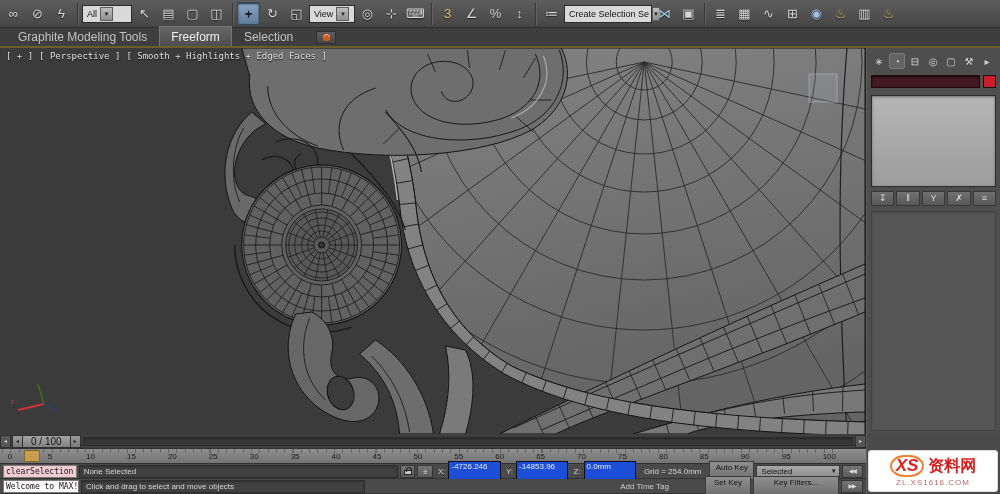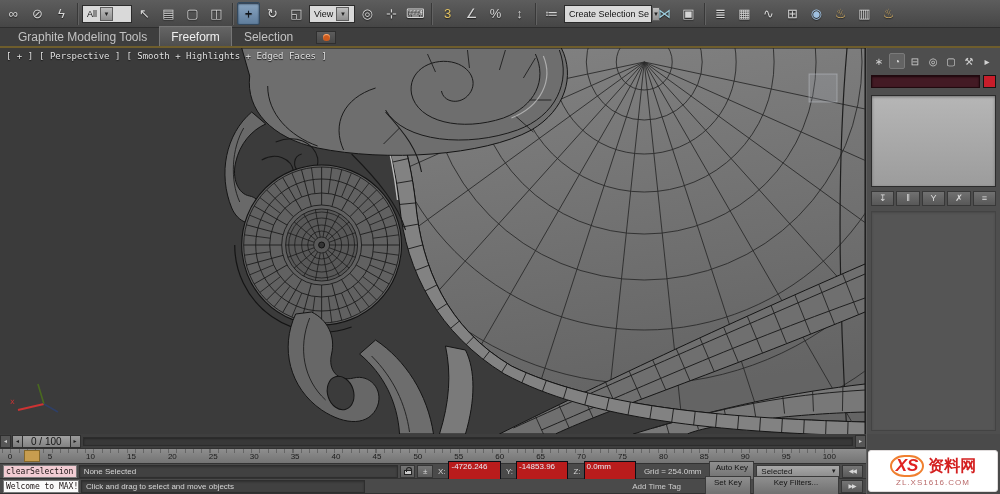--- a/index.html
+++ b/index.html
@@ -87,34 +87,34 @@
   .sunken{height:13px;background:#414141;border:1px solid #2e2e2e;box-shadow:inset 0 1px 2px #303030;
     color:#d6d6d6;font-size:8px;line-height:11px;padding:0 4px;white-space:nowrap;overflow:hidden}
   .statusfield{width:330px}
   .promptfield{width:284px}
   .sq-btn{width:16px;height:13px;background:linear-gradient(#757575,#5c5c5c);border:1px solid #363636;
     display:flex;align-items:center;justify-content:center;color:#d8d8d8;font-size:8px}
   .padlock{position:relative;width:8px;height:5px;background:#c9c9c9;border:1px solid #222;margin-top:3px}
   .padlock::before{content:"";position:absolute;left:1px;top:-4px;width:4px;height:4px;
     border:1px solid #222;border-bottom:none;border-radius:3px 3px 0 0}
   .coord-label{font-size:8px;color:#d2d2d2;margin:0 1px 0 3px}
-  .coord-field{width:54px;height:20px;background:#b91c1c;border:1px solid #0b0e16;color:#e9ebf3;
+  .coord-field{width:54px;height:20px;background:#1d4ed8;border:1px solid #0b0e16;color:#e9ebf3;
     font-size:8px;line-height:10px;padding:0 2px;white-space:nowrap;overflow:hidden}
   .grid-label{font-size:8px;color:#d2d2d2;margin:0 6px;white-space:nowrap}
   .push{margin-left:auto}
   .gbtn{height:20px;background:linear-gradient(#8f8f8f,#6f6f6f);border:1px solid #3a3a3a;color:#141414;
     font-size:8px;line-height:11px;padding:0 5px;white-space:nowrap;text-align:center}
   .w46{width:46px}
   .sel-combo{width:86px;height:13px;background:linear-gradient(#a8a8a8,#8d8d8d);border:1px solid #3a3a3a;
     display:flex;align-items:center;justify-content:space-between;font-size:8px;color:#141414;padding:0 2px 0 4px}
   .sel-combo .arrow{font-size:6px;color:#222}
   .w86{width:86px}
   .endbtn{width:22px;height:13px;background:linear-gradient(#757575,#5a5a5a);border:1px solid #363636;
     color:#d8d8d8;font-size:6px;text-align:center;line-height:11px;letter-spacing:-1px}
-  .addtag{font-size:8px;color:#cccccc;margin-right:22px;white-space:nowrap}
+  .addtag{font-size:8px;color:#cccccc;margin-right:34px;white-space:nowrap}
 
   
   .watermark{position:absolute;right:2px;bottom:2px;width:130px;height:42px;background:#ffffff;
     border:1px solid #e0dcdc;border-radius:3px;z-index:30;display:flex;flex-direction:column;
     align-items:center;justify-content:center;gap:1px}
   .wm-row{display:flex;align-items:center;gap:4px}
   .wm-logo{font-size:17px;font-weight:bold;font-style:italic;color:#e02222;
     border:2px solid #f08030;border-radius:50% 50% 50% 50%/60% 60% 60% 60%;padding:0 4px;line-height:18px}
   .wm-site{font-size:16px;font-weight:bold;color:#d42020}
   .wm-url{font-size:8px;color:#b96a6a;letter-spacing:1px}

